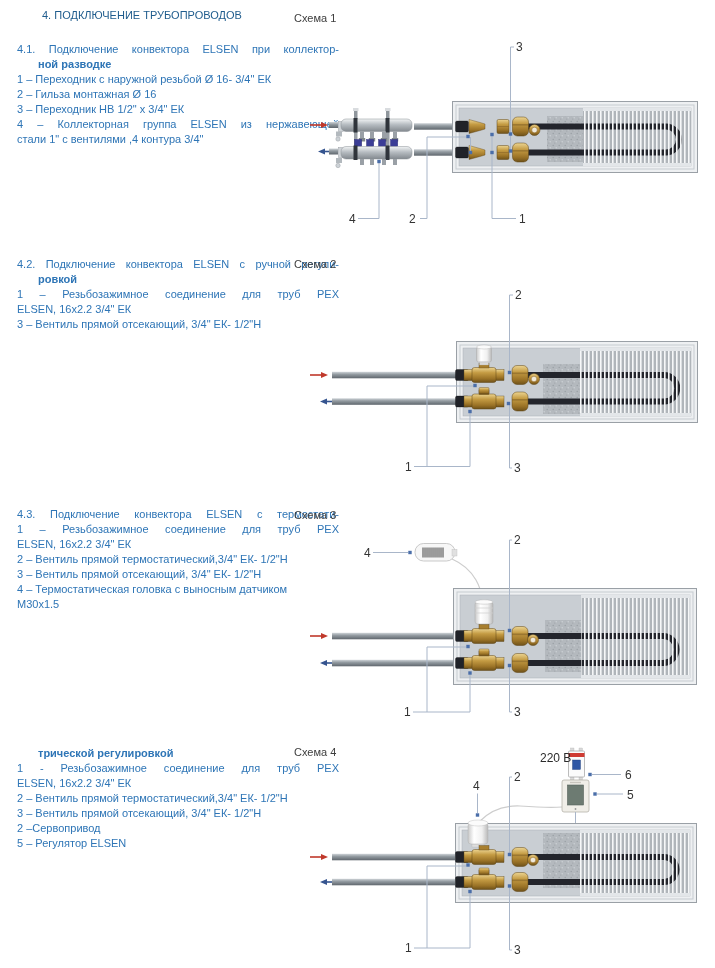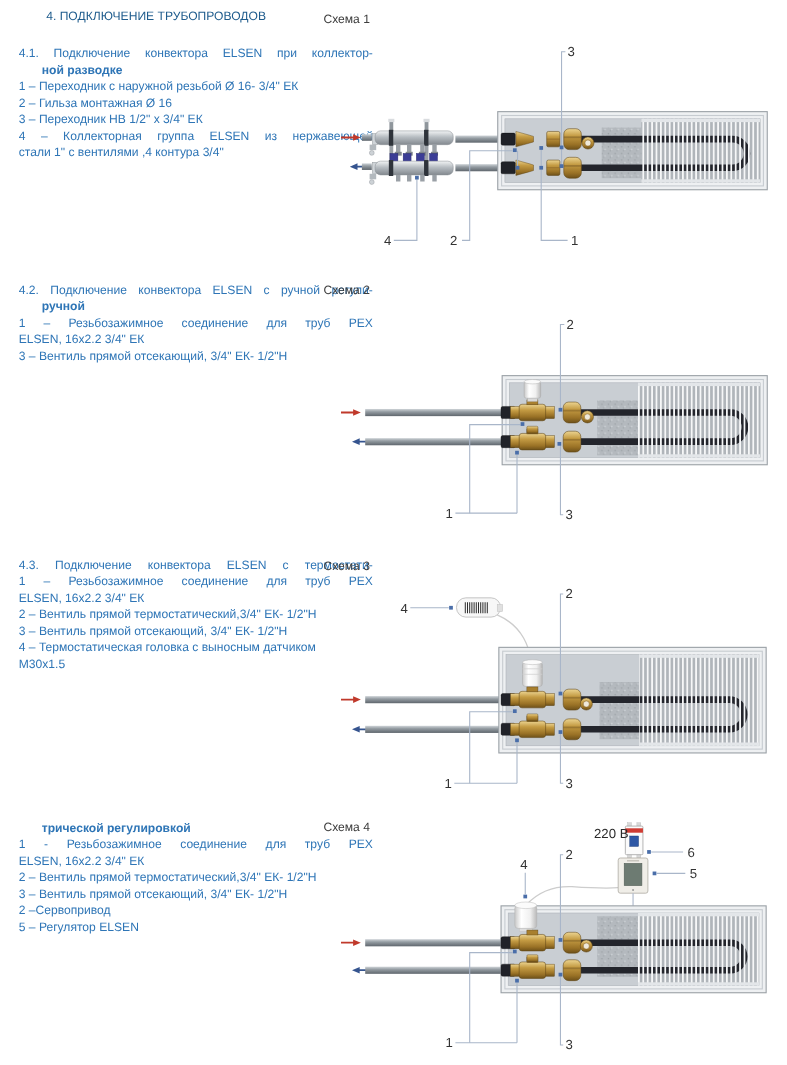--- a/index.html
+++ b/index.html
@@ -119,21 +119,21 @@
     <div class="ln ind">ной разводке</div>
     <div class="ln">1 – Переходник с наружной резьбой Ø 16- 3/4" ЕК</div>
     <div class="ln">2 – Гильза монтажная Ø 16</div>
     <div class="ln">3 – Переходник НВ  1/2" х 3/4" ЕК</div>
     <div class="ln j">4 – Коллекторная группа ELSEN из нержавеющей</div>
     <div class="ln">стали 1" с вентилями ,4 контура 3/4"</div>
   </div>
 
   <div class="sec" style="top:257px">
     <div class="ln j">4.2. Подключение конвектора ELSEN с ручной регули-</div>
-    <div class="ln ind">ручной</div>
+    <div class="ln ind">ровкой</div>
     <div class="ln j">1 –  Резьбозажимное соединение для труб PEX</div>
     <div class="ln">ELSEN, 16х2.2 3/4" ЕК</div>
     <div class="ln">3 – Вентиль прямой отсекающий, 3/4" ЕК- 1/2"Н</div>
   </div>
 
   <div class="sec" style="top:507px">
     <div class="ln j">4.3. Подключение конвектора ELSEN с термостати-</div>
     <div class="ln j">1 – Резьбозажимное соединение для труб PEX</div>
     <div class="ln">ELSEN, 16х2.2 3/4" ЕК</div>
     <div class="ln">2 – Вентиль прямой  термостатический,3/4" ЕК- 1/2"Н</div>

